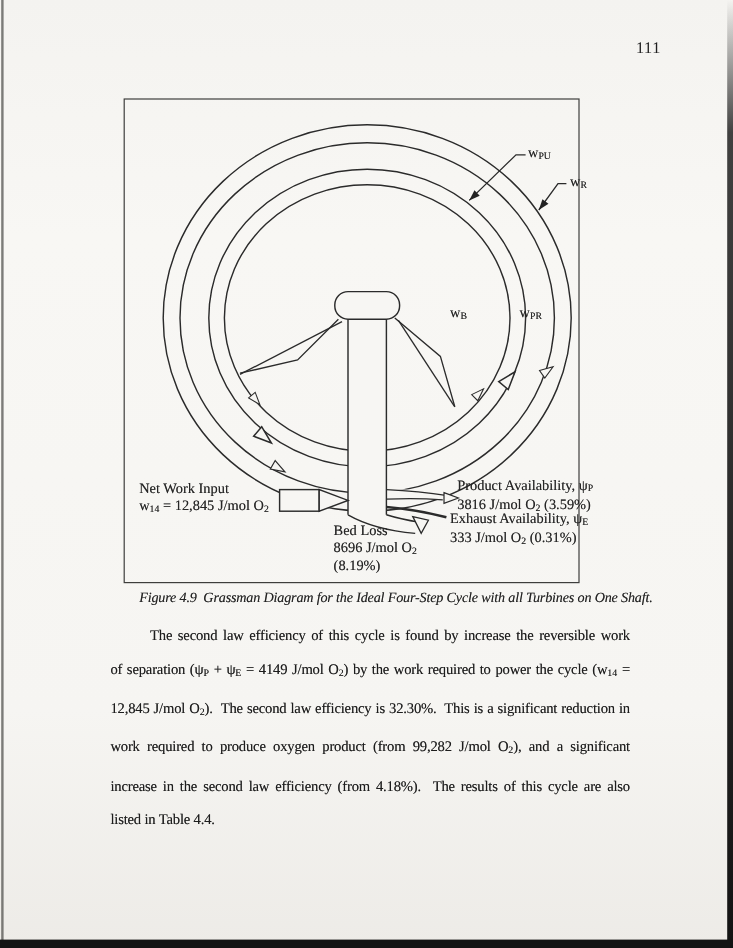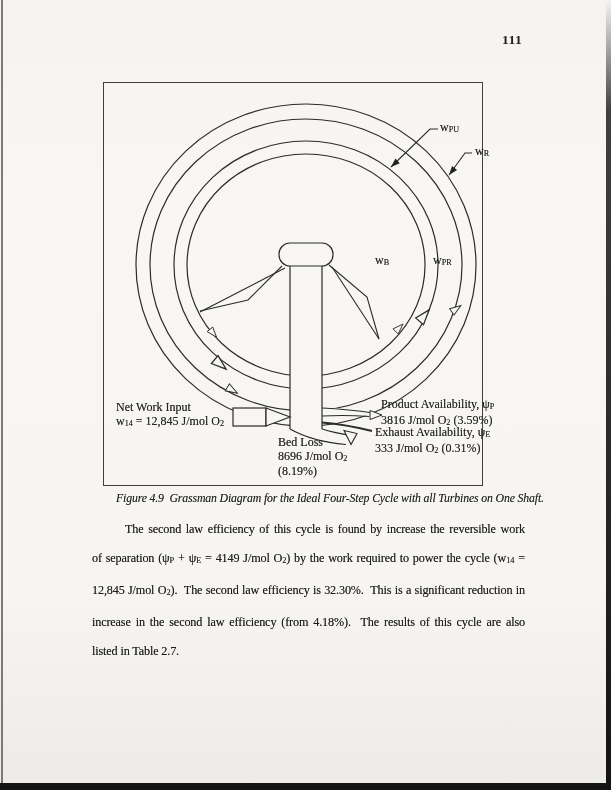--- a/index.html
+++ b/index.html
@@ -6,21 +6,21 @@
   .page{
     position:relative;width:611px;height:790px;overflow:hidden;
     background:linear-gradient(180deg,#f4f3f0 0%,#f8f7f4 25%,#f6f5f2 75%,#edebe7 100%);
     font-family:"Liberation Serif","DejaVu Serif",serif;color:#1f1f1f;
   }
   
   .edge-left{position:absolute;left:1px;top:0;width:2px;height:100%;background:#474745;opacity:.7;}
   .edge-bottom{position:absolute;left:0;bottom:0;width:100%;height:7px;background:#131313;}
   .edge-right{position:absolute;right:0;top:0;width:5px;height:100%;
     background:linear-gradient(180deg,rgba(19,19,19,0) 0%,rgba(19,19,19,.8) 14%,#131313 100%);}
-  .page-number{position:absolute;left:502px;top:32px;font-size:13.5px;font-weight:bold;letter-spacing:.5px;}
+  .page-number{position:absolute;left:530px;top:32px;font-size:13.5px;font-weight:normal;letter-spacing:.5px;}
 
   .figure-box{
     position:absolute;left:103px;top:82px;width:380px;height:404px;margin:0;
     border:1.6px solid #3e3e3c;box-sizing:border-box;
   }
   .figure-box svg{position:absolute;left:0;top:0;}
   .dlabel{position:absolute;font-size:12px;line-height:13.5px;color:#262626;white-space:nowrap;
     text-shadow:0 0 .35px rgba(0,0,0,.5);}
   .dlabel sub{font-size:.68em;vertical-align:-.18em;}
   .dblock{position:absolute;font-size:12px;line-height:13.5px;color:#262626;text-align:left;
@@ -141,17 +141,18 @@
       <div>333 J/mol O<sub>2</sub> (0.31%)</div>
     </div>
   </figure>
 
   <div class="caption">Figure 4.9&nbsp; Grassman Diagram for the Ideal Four-Step Cycle with all Turbines on One Shaft.</div>
 
   <div class="body-text">
     <div class="bt-line first">The second law efficiency of this cycle is found by increase the reversible work</div>
     <div class="bt-line">of separation (ψ<sub>P</sub> + ψ<sub>E</sub> = 4149 J/mol O<sub>2</sub>) by the work required to power the cycle (w<sub>14</sub> =</div>
     <div class="bt-line">12,845 J/mol O<sub>2</sub>).&nbsp; The second law efficiency is 32.30%.&nbsp; This is a significant reduction in</div>
+    <div class="bt-line">work required to produce oxygen product (from 99,282 J/mol O<sub>2</sub>), and a significant</div>
     <div class="bt-line">increase in the second law efficiency (from 4.18%).&nbsp; The results of this cycle are also</div>
-    <div class="bt-line last">listed in Table 2.7.</div>
+    <div class="bt-line last">listed in Table 4.4.</div>
   </div>
 
 </div>
 
 </body></html>

